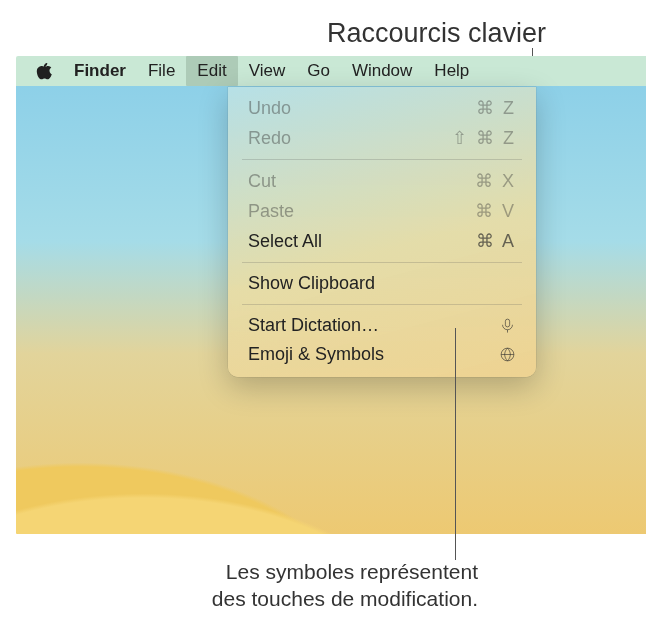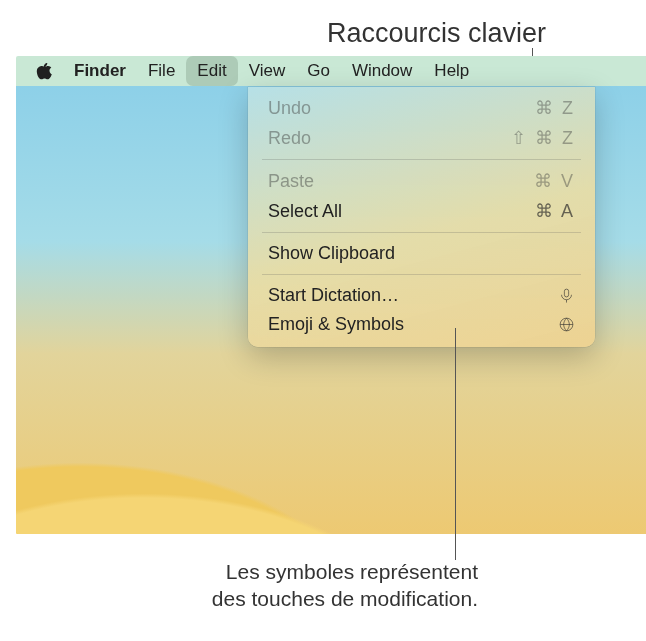--- a/index.html
+++ b/index.html
@@ -81,40 +81,39 @@
     .menubar-item {
       padding: 0 11px;
       height: 30px;
       display: flex;
       align-items: center;
       cursor: default;
     }
     .menubar-item.bold { font-weight: 700; }
     .menubar-item.active {
       background: rgba(120,150,130,0.35);
-      border-radius: 7px;
+      border-radius: 1px;
     }
     .apple-logo {
       padding: 0 10px 0 4px;
       height: 30px;
       display: flex;
       align-items: center;
     }
     .apple-logo svg { width: 17px; height: 20px; fill: #202020; }
     .dropdown {
       position: absolute;
       top: 31px;
       left: 212px;
-      width: 347px;
+      width: 308px;
       background: linear-gradient(165deg, rgba(185, 225, 230, 0.93) 0%, rgba(232, 220, 165, 0.93) 55%, rgba(238, 210, 145, 0.94) 100%);
       border-radius: 0 0 10px 10px;
       box-shadow: 0 10px 30px rgba(0,0,0,0.22), 0 0 0 0.5px rgba(0,0,0,0.12);
       padding: 6px 0 8px 0;
       backdrop-filter: blur(20px);
-      margin-left: 20px;
     }
     .menu-row {
       display: flex;
       justify-content: space-between;
       align-items: center;
       padding: 4px 20px;
       font-size: 18px;
       color: #222;
     }
     .menu-row.disabled { color: rgba(60,60,60,0.45); }
@@ -169,20 +168,24 @@
     <div class="menu-row disabled">
       <span>Undo</span>
       <span class="menu-shortcut">⌘ Z</span>
     </div>
     <div class="menu-row disabled">
       <span>Redo</span>
       <span class="menu-shortcut">⇧ ⌘ Z</span>
     </div>
     <div class="menu-sep"></div>
     <div class="menu-row disabled">
+      <span>Cut</span>
+      <span class="menu-shortcut">⌘ X</span>
+    </div>
+    <div class="menu-row disabled">
       <span>Paste</span>
       <span class="menu-shortcut">⌘ V</span>
     </div>
     <div class="menu-row">
       <span>Select All</span>
       <span class="menu-shortcut">⌘ A</span>
     </div>
     <div class="menu-sep"></div>
     <div class="menu-row">
       <span>Show Clipboard</span>

